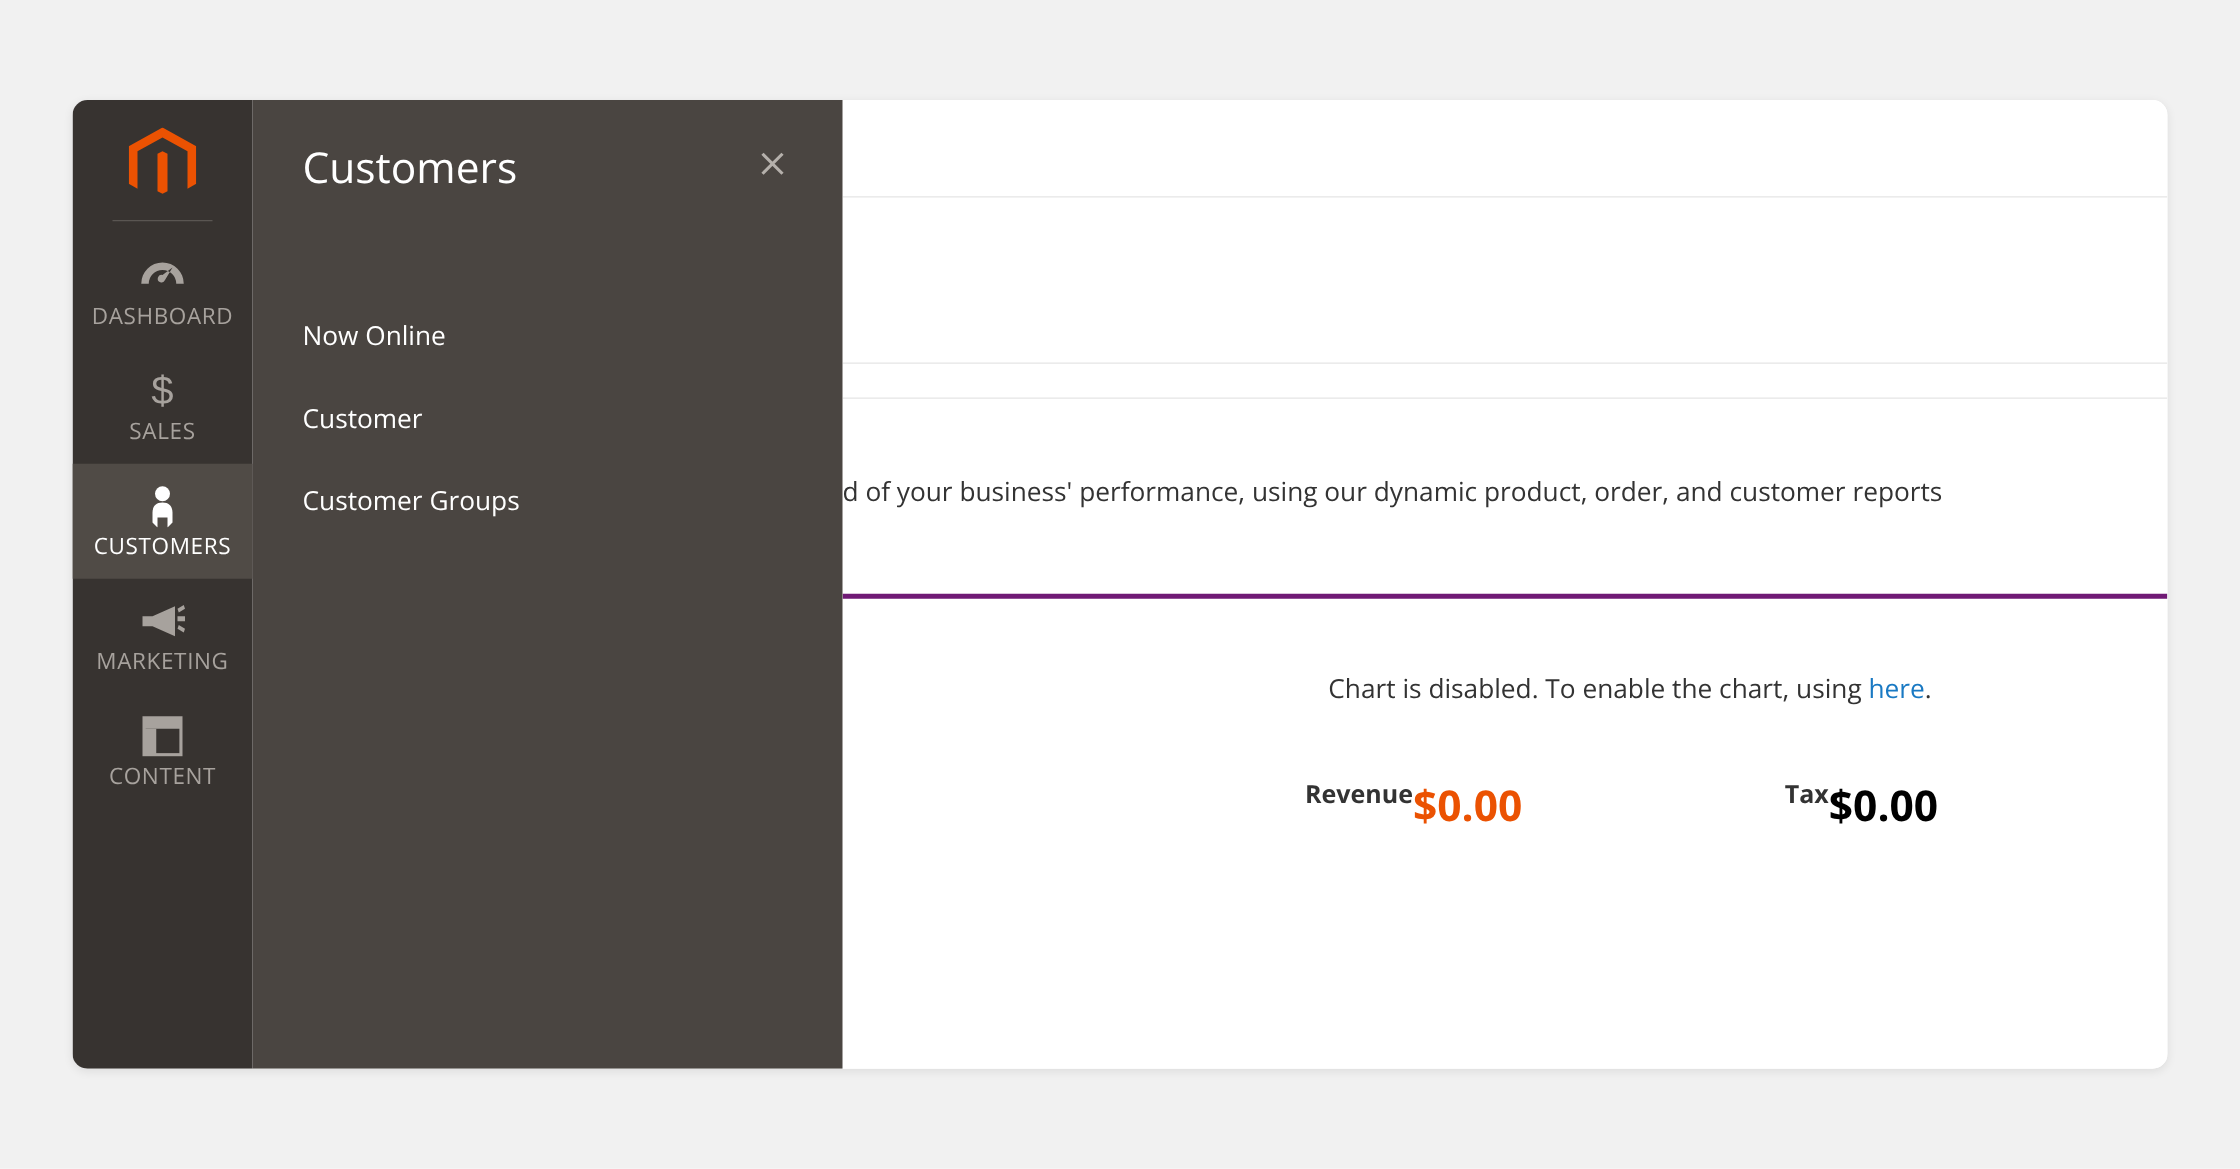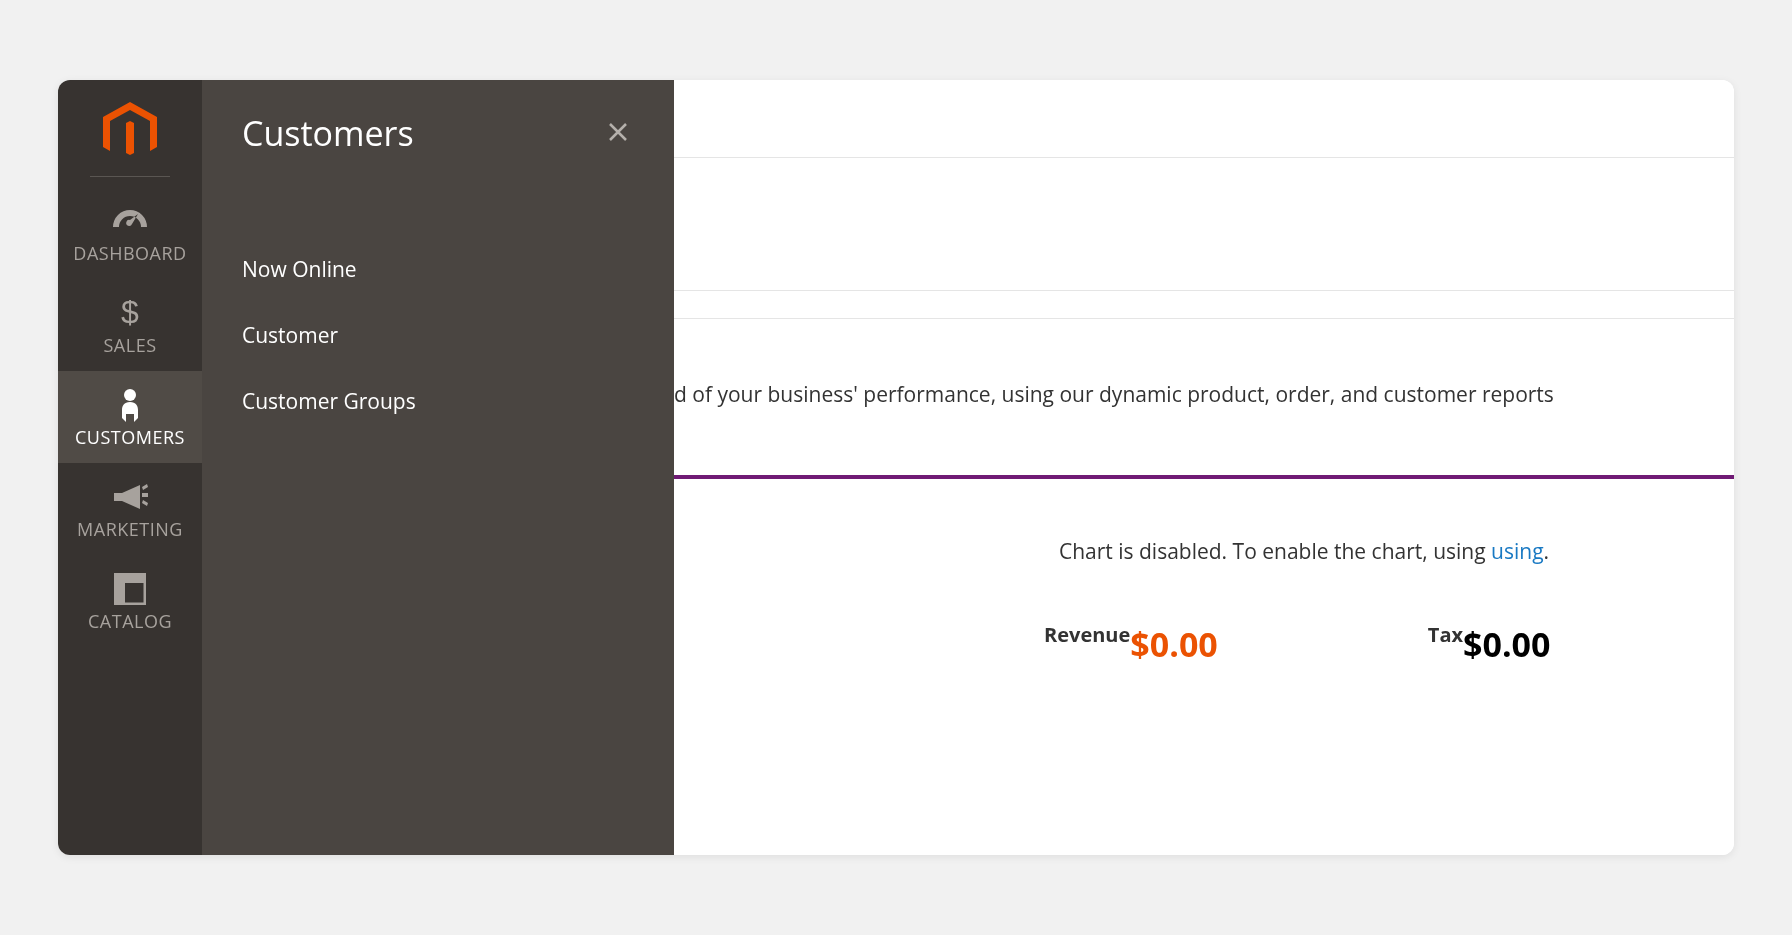--- a/index.html
+++ b/index.html
@@ -217,21 +217,21 @@
     </div>
 
     <div class="nav-item">
       <span class="nav-icon">
         <svg width="32" height="32" viewBox="0 0 32 32">
             <rect x="1" y="1" width="30" height="30" stroke="#a7a29d" stroke-width="3" fill="none"></rect>
             <rect x="1" y="1" width="30" height="9" fill="#a7a29d"></rect>
             <rect x="1" y="10" width="10" height="21" fill="#a7a29d"></rect>
           </svg>
       </span>
-      <span class="nav-label">CATALOG</span>
+      <span class="nav-label">CONTENT</span>
     </div>
   </div>
 
   <div class="flyout">
     <div class="flyout-header">
       <div class="flyout-title">Customers</div>
       <div class="close-btn">
         <svg width="24" height="24" viewBox="0 0 24 24">
             <path d="M4 4 L20 20 M20 4 L4 20" stroke="#b5b0ab" stroke-width="2.5" fill="none"></path>
           </svg>
@@ -242,21 +242,21 @@
     <div class="flyout-item">Customer Groups</div>
   </div>
 
   <div class="content">
     <div class="content-topbar"></div>
     <div class="content-header"></div>
     <div class="content-info"></div>
     <div class="info-text">d of your business' performance, using our dynamic product, order, and customer reports</div>
     <div class="chart-section">
       <div class="chart-msg">
-        <span>Chart is disabled. To enable the chart, using </span><a>using</a><span>.</span>
+        <span>Chart is disabled. To enable the chart, using </span><a>here</a><span>.</span>
       </div>
       <div class="stats-row">
         <div class="stat-block">
           <div class="stat-label">Revenue</div>
           <div class="stat-value revenue">$0.00</div>
         </div>
         <div class="stat-block">
           <div class="stat-label">Tax</div>
           <div class="stat-value tax">$0.00</div>
         </div>

